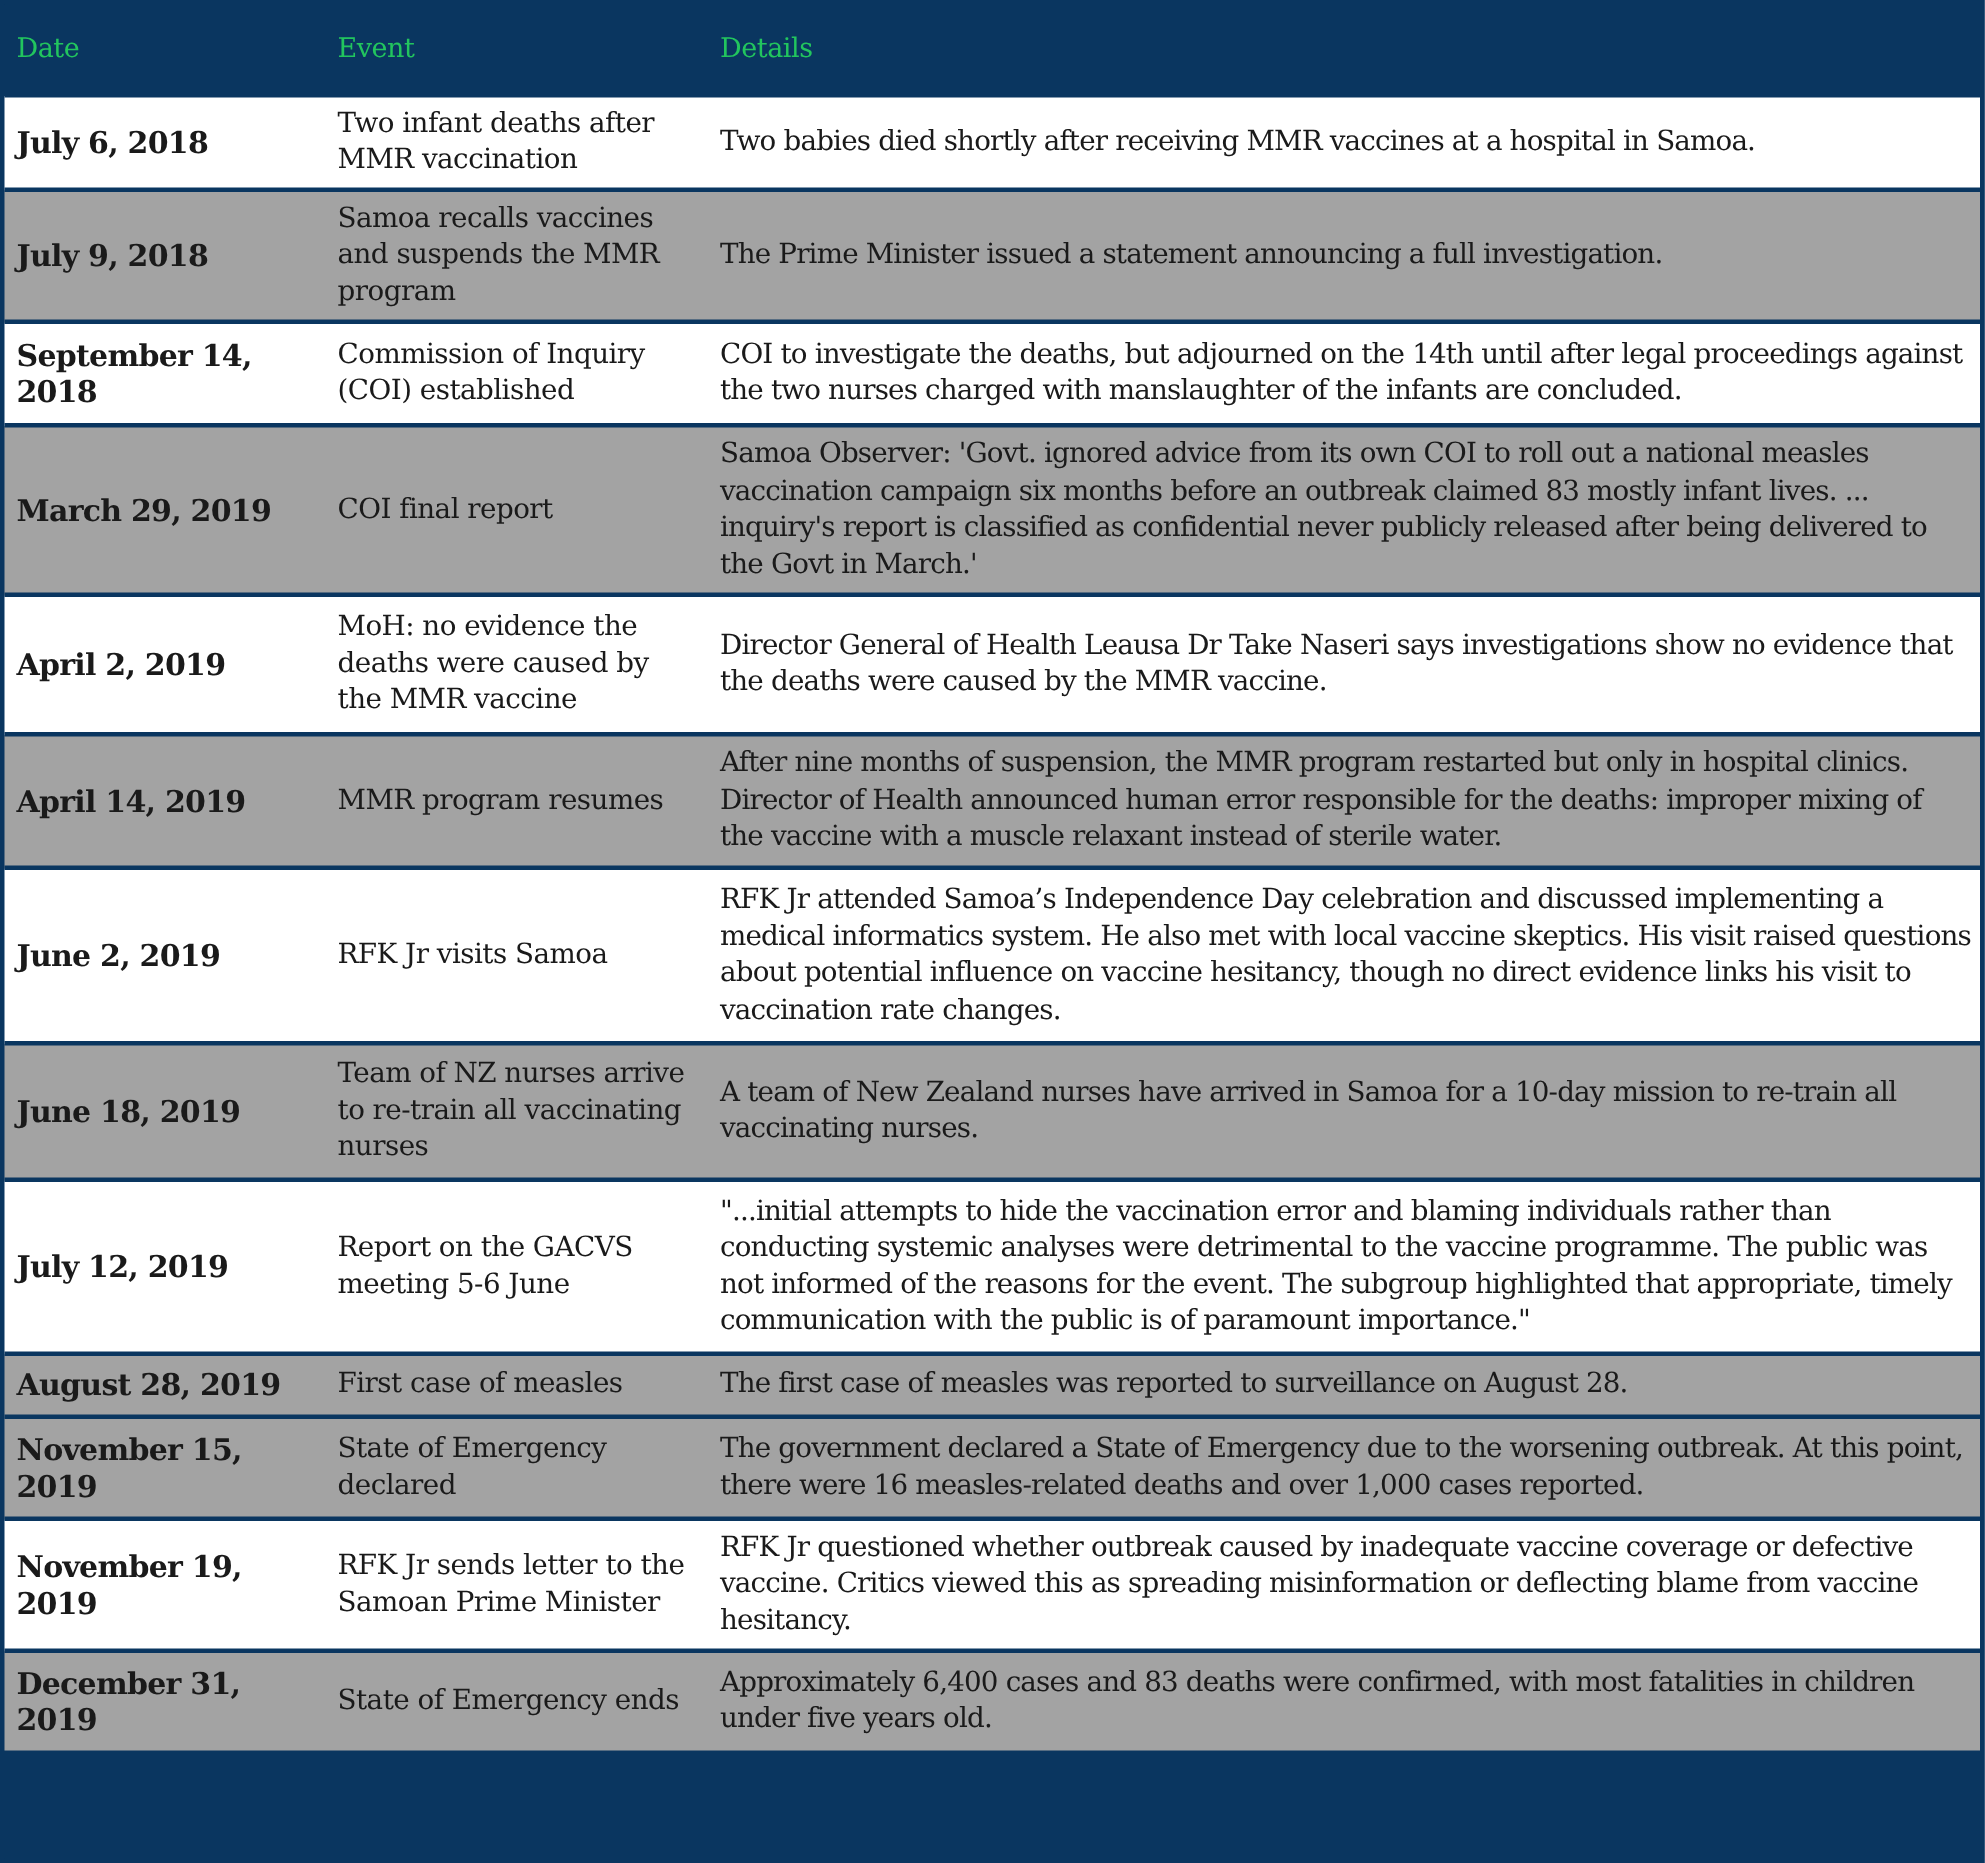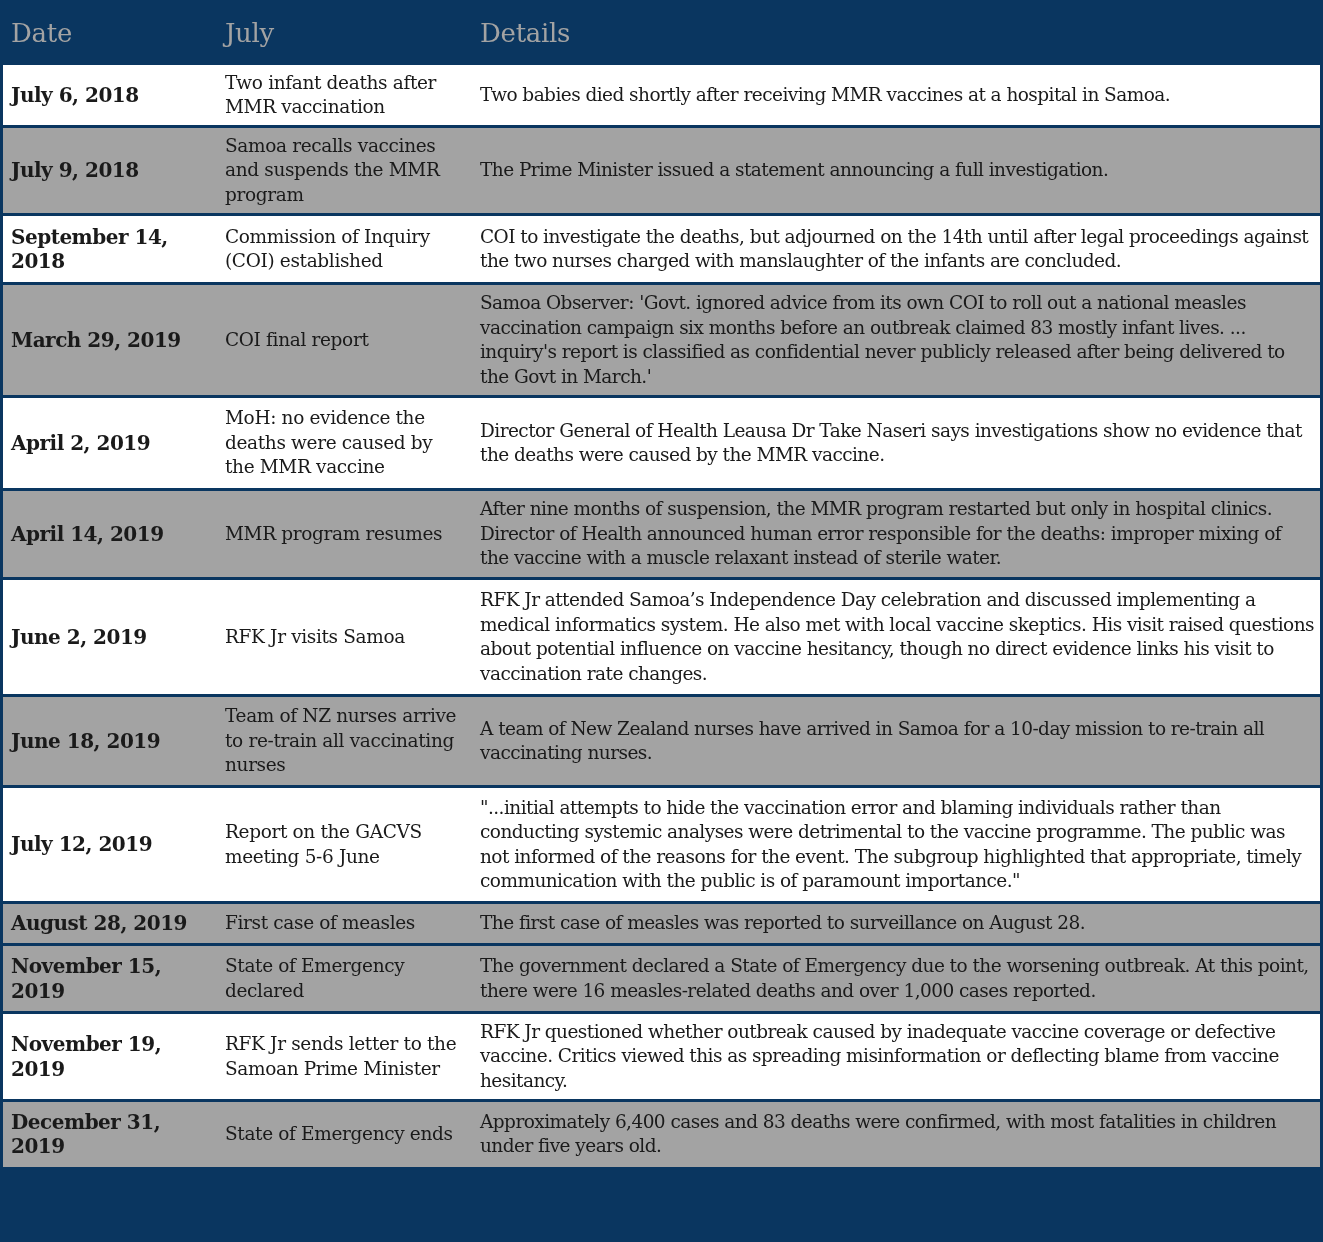--- a/index.html
+++ b/index.html
@@ -16,24 +16,24 @@
       width: 1317px;
       table-layout: fixed;
       font-family: "DejaVu Serif", "Liberation Serif", serif;
       color: #1a1a1a;
     }
     col.c-date { width: 211px; }
     col.c-event { width: 254px; }
     col.c-details { width: 852px; }
     thead th {
       background: #0a3660;
-      color: #a3a3a3;
+      color: #22c55e;
       font-weight: normal;
       text-align: left;
-      font-size: 26px;
+      font-size: 18px;
       height: 59px;
       padding: 0 8px;
       vertical-align: middle;
       letter-spacing: -0.3px;
     }
     thead th.h-event { padding-left: 11px; }
     thead th.h-details { padding-left: 12px; }
     tbody tr { border-top: 3px solid #0a3660; }
     tbody tr.even td { background: #ffffff; }
     tbody tr.odd td { background: #a3a3a3; }
@@ -59,21 +59,21 @@
 <div class="frame">
   <table>
     <colgroup>
       <col class="c-date">
       <col class="c-event">
       <col class="c-details">
     </colgroup>
     <thead>
       <tr>
         <th class="h-date">Date</th>
-        <th class="h-event">July</th>
+        <th class="h-event">Event</th>
         <th class="h-details">Details</th>
       </tr>
     </thead>
     <tbody>
       <tr class="even" style="height:63px">
         <td class="date">July 6, 2018</td>
         <td class="event">Two infant deaths after MMR vaccination</td>
         <td class="details">Two babies died shortly after receiving MMR vaccines at a hospital in Samoa.</td>
       </tr>
       <tr class="odd" style="height:88px">

